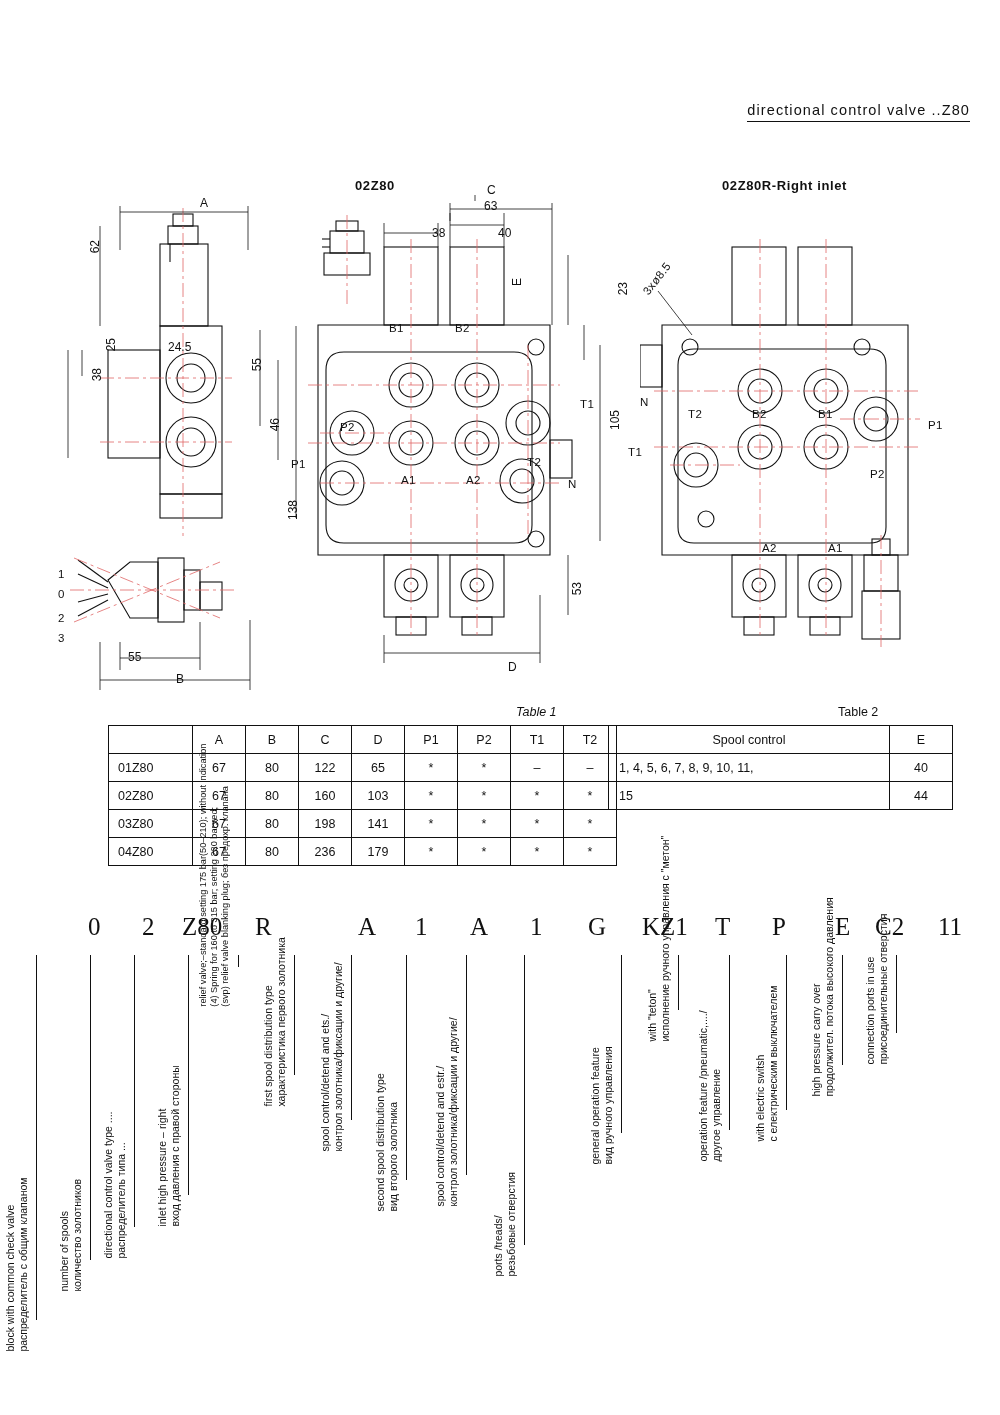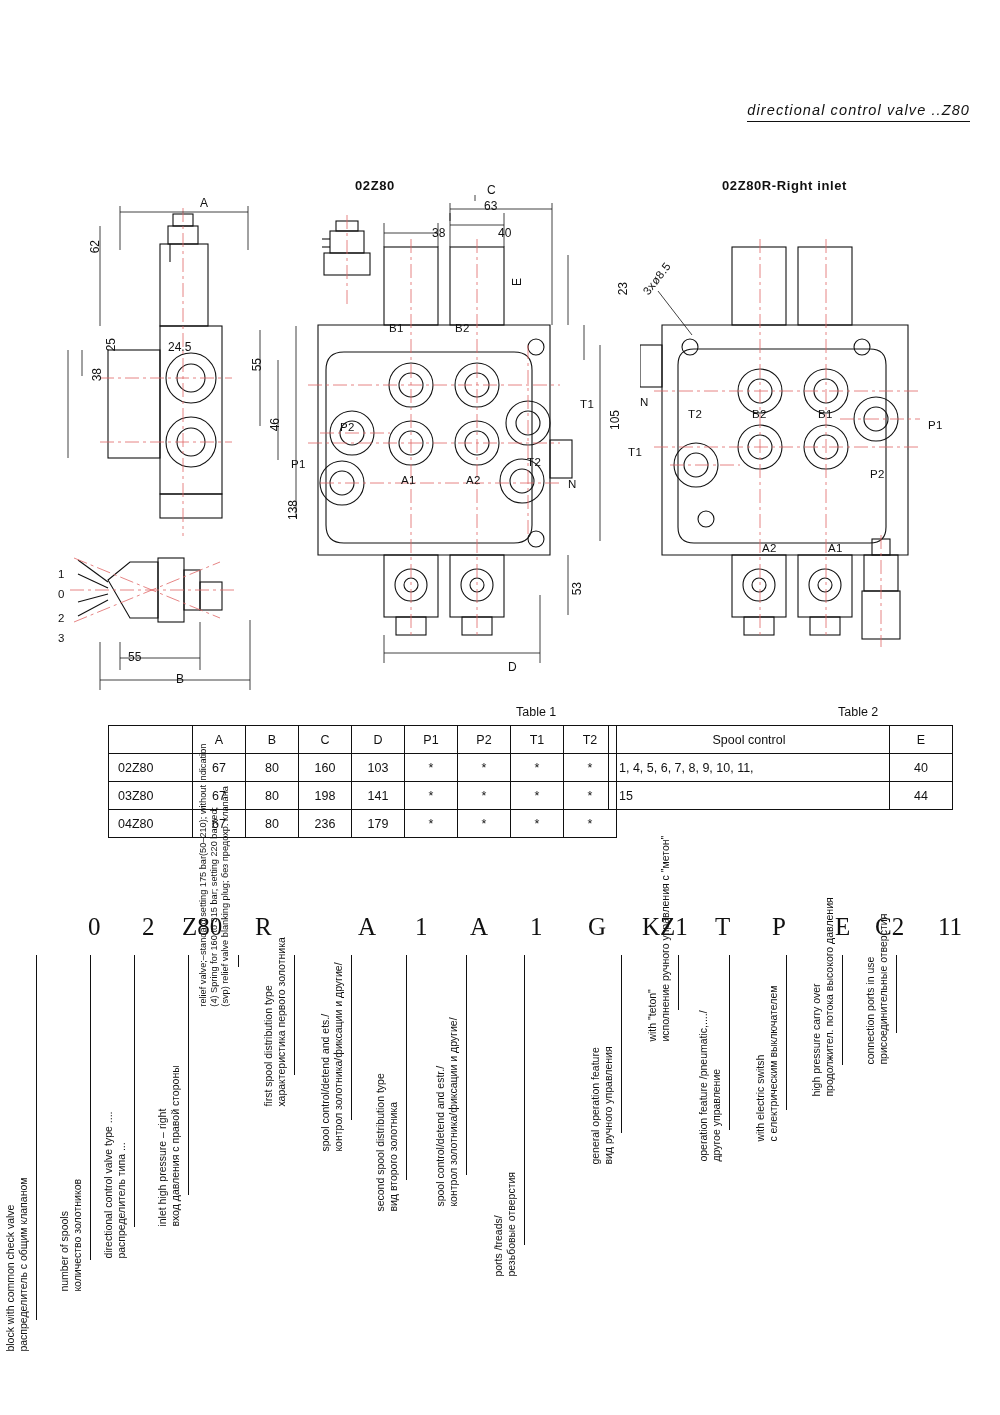--- a/index.html
+++ b/index.html
@@ -1,19 +1,19 @@
 <!DOCTYPE html>
 <html><head>
 <meta charset="utf-8">
 <style>
   html,body{margin:0;padding:0;background:#fff;}
   body{width:1000px;height:1415px;position:relative;font-family:"Liberation Sans",sans-serif;color:#111;overflow:hidden;}
   .page{position:absolute;left:0;top:0;width:1000px;height:1415px;}
   .abs{position:absolute;}
-  .ttl{font-size:14px;letter-spacing:1.2px;font-style:italic;}
+  .ttl{font-size:14px;letter-spacing:1.2px;}
   .hdr-title{right:30px;top:102px;font-size:14.5px;letter-spacing:1.1px;border-bottom:1.4px solid #111;padding-bottom:3px;}
   .sec-title{font-size:13px;font-weight:bold;letter-spacing:.6px;}
   .lbl{font-size:11.5px;letter-spacing:.4px;}
   .dim{font-size:12px;}
   .vert{writing-mode:vertical-rl;transform:rotate(180deg);}
   svg{display:block;}
   
   table{border-collapse:collapse;font-size:12.5px;}
   table td,table th{border:1px solid #111;text-align:center;font-weight:normal;padding:0;}
   .t1 td,.t1 th{width:52px;height:27px;}
@@ -266,36 +266,47 @@
   <div class="abs lbl" style="left:640px;top:396px;">N</div>
   <div class="abs lbl" style="left:688px;top:408px;">T2</div>
   <div class="abs lbl" style="left:752px;top:408px;">B2</div>
   <div class="abs lbl" style="left:818px;top:408px;">B1</div>
   <div class="abs lbl" style="left:928px;top:419px;">P1</div>
   <div class="abs lbl" style="left:628px;top:446px;">T1</div>
   <div class="abs lbl" style="left:870px;top:468px;">P2</div>
   <div class="abs lbl" style="left:762px;top:542px;">A2</div>
   <div class="abs lbl" style="left:828px;top:542px;">A1</div>
 
-  <div class="abs tcap" style="left:516px;top:705px;">Table 1</div>
+  <div class="abs tcap" style="left:516px;top:705px;font-style:italic;">Table 1</div>
   <table class="t1 abs" style="left:108px;top:725px;">
     <thead>
       <tr>
         <th class="first"></th>
         <th>A</th>
         <th>B</th>
         <th>C</th>
         <th>D</th>
         <th>P1</th>
         <th>P2</th>
         <th>T1</th>
         <th>T2</th>
       </tr>
     </thead>
     <tbody>
+      <tr>
+        <td class="first">01Z80</td>
+        <td>67</td>
+        <td>80</td>
+        <td>122</td>
+        <td>65</td>
+        <td>*</td>
+        <td>*</td>
+        <td>–</td>
+        <td>–</td>
+      </tr>
       <tr>
         <td class="first">02Z80</td>
         <td>67</td>
         <td>80</td>
         <td>160</td>
         <td>103</td>
         <td>*</td>
         <td>*</td>
         <td>*</td>
         <td>*</td>

